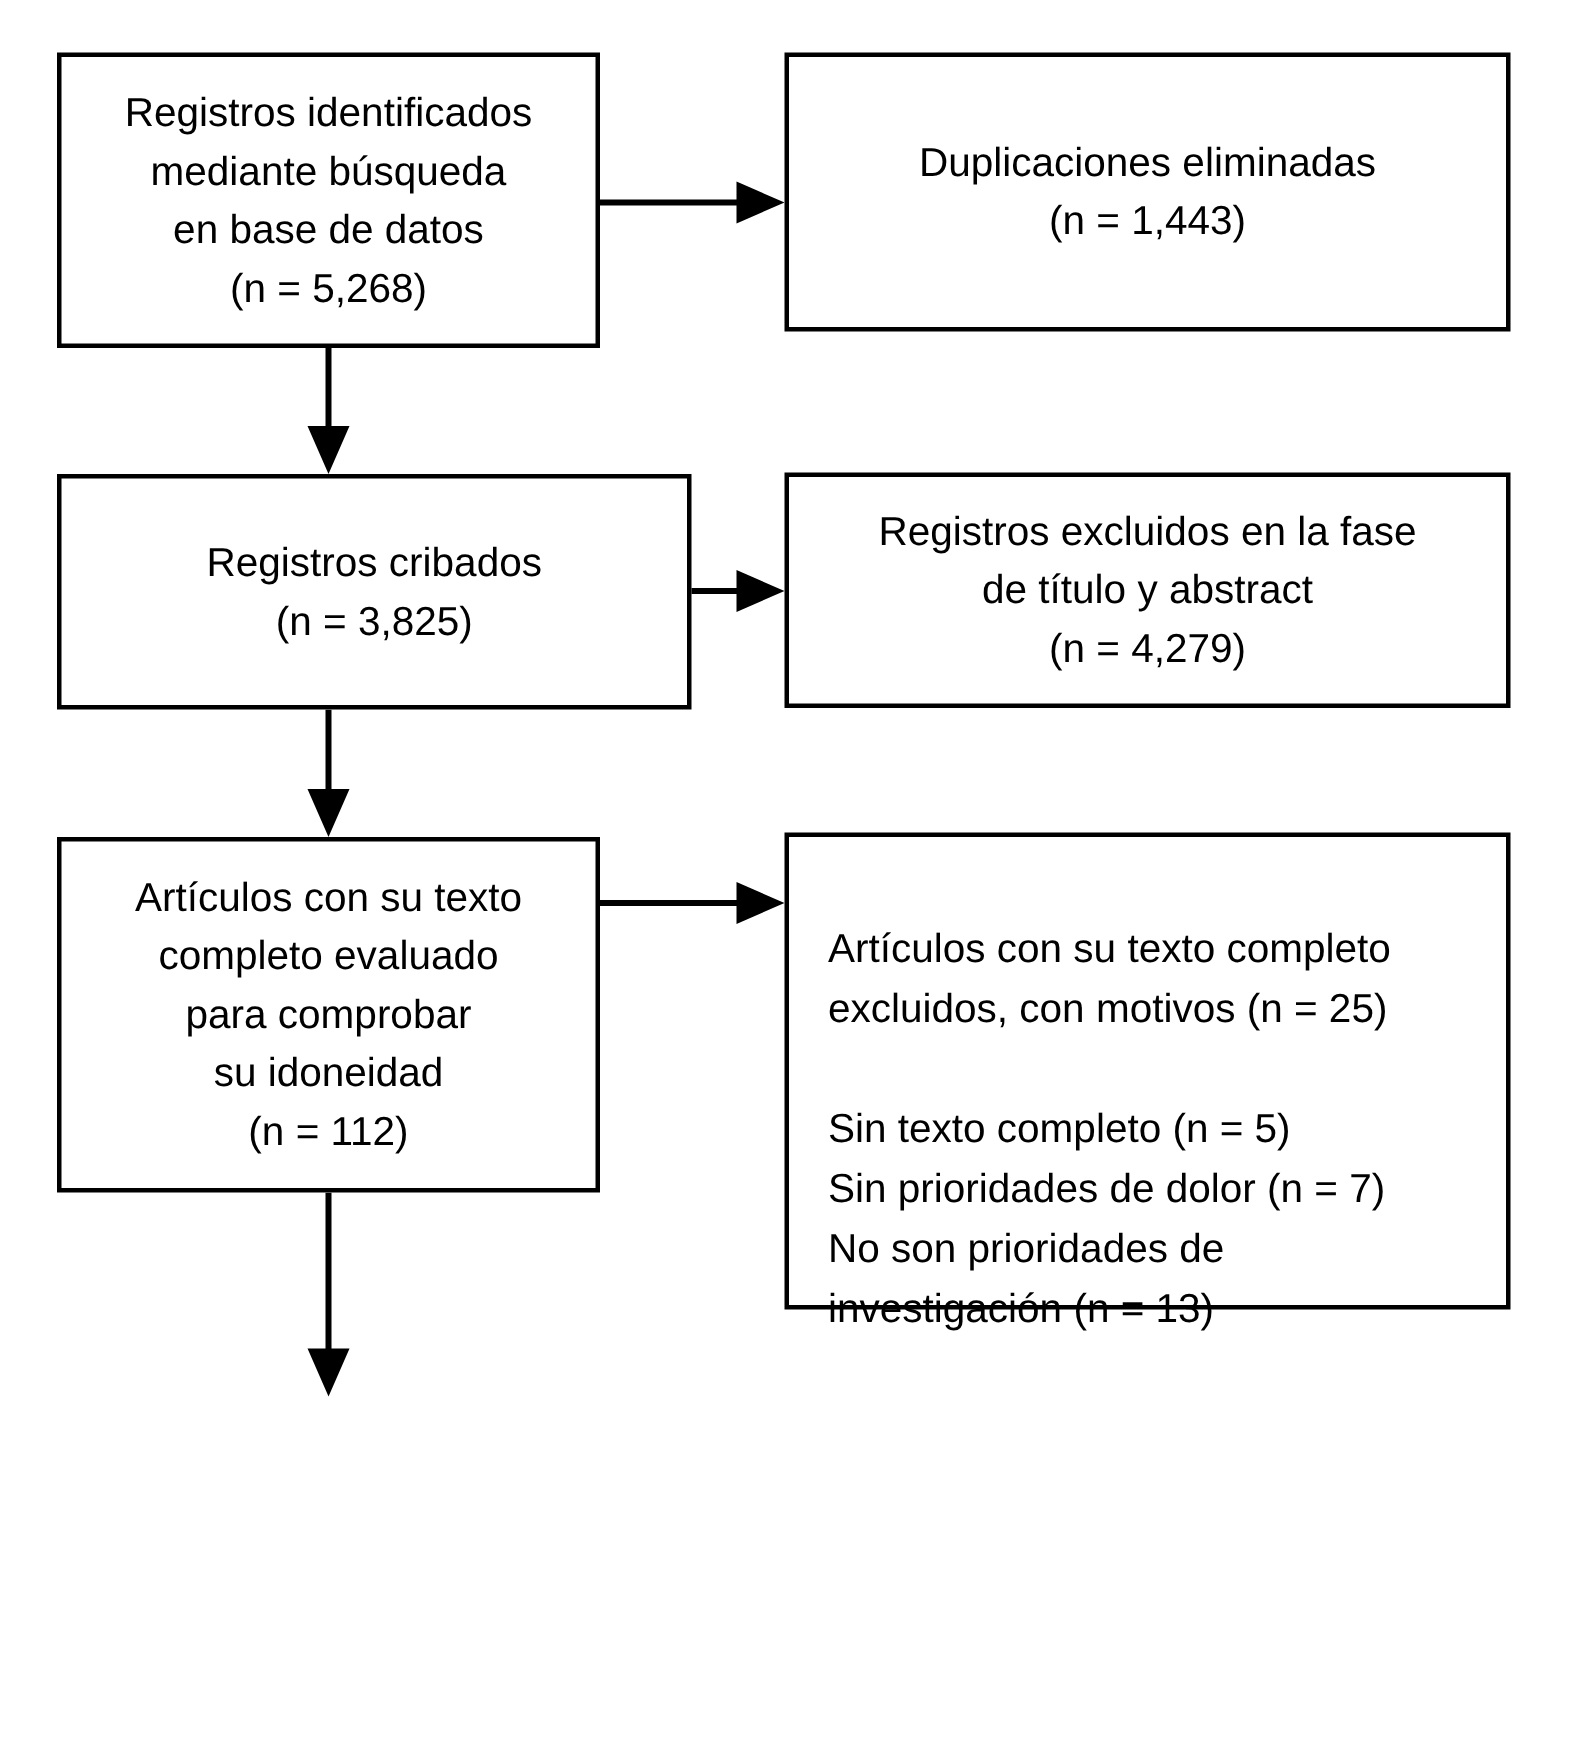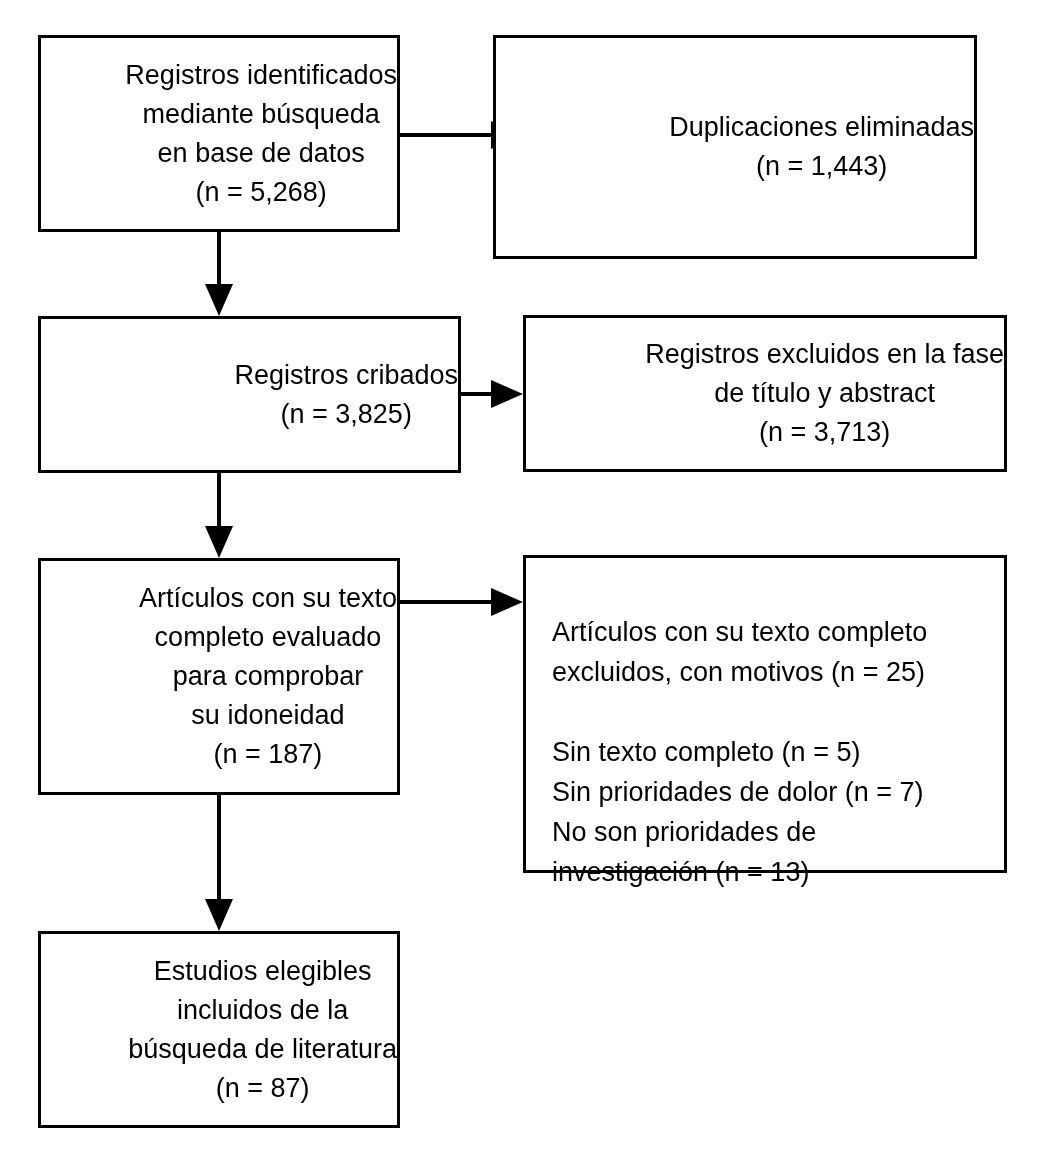--- a/index.html
+++ b/index.html
@@ -31,35 +31,35 @@
     fill: #000000;
     stroke: none;
   }
   .box {
     position: absolute;
     box-sizing: border-box;
     border: 3px solid #000000;
     background: #ffffff;
     display: flex;
     align-items: center;
-    justify-content: flex-end;
+    justify-content: center;
   }
   .box-text {
     font-size: 27px;
     line-height: 39px;
     white-space: pre-line;
     text-align: center;
   }
   
   .box-identified   { left: 38px;  top: 35px;  width: 362px; height: 197px; }
   .box-screened     { left: 38px;  top: 316px; width: 423px; height: 157px; }
   .box-fulltext     { left: 38px;  top: 558px; width: 362px; height: 237px; }
   .box-included     { left: 38px;  top: 931px; width: 362px; height: 197px; }
   
-  .box-duplicates   { left: 493px; top: 35px;  width: 484px; height: 224px; }
+  .box-duplicates   { left: 523px; top: 35px;  width: 484px; height: 186px; }
   .box-excluded-ta  { left: 523px; top: 315px; width: 484px; height: 157px; }
   .box-excluded-ft  { left: 523px; top: 555px; width: 484px; height: 318px;
                       align-items: flex-start; justify-content: flex-start;
                       padding: 22px 10px 10px 26px; }
   .box-excluded-ft .box-text {
     text-align: left;
     line-height: 40px;
     margin-top: 32px;
   }
 </style>
@@ -114,41 +114,35 @@
   </div>
 
   <div class="box box-screened">
     <div class="box-text">Registros cribados
 (n = 3,825)</div>
   </div>
 
   <div class="box box-excluded-ta">
     <div class="box-text">Registros excluidos en la fase
 de título y abstract
-(n = 3,713)</div>
+(n = 4,279)</div>
   </div>
 
   <div class="box box-fulltext">
     <div class="box-text">Artículos con su texto
 completo evaluado
 para comprobar
 su idoneidad
-(n = 187)</div>
+(n = 112)</div>
   </div>
 
   <div class="box box-excluded-ft">
     <div class="box-text">Artículos con su texto completo
 excluidos, con motivos (n = 25)
 
 Sin texto completo (n = 5)
 Sin prioridades de dolor (n = 7)
 No son prioridades de
 investigación (n = 13)</div>
   </div>
 
-  <div class="box box-included">
-    <div class="box-text">Estudios elegibles
-incluidos de la
-búsqueda de literatura
-(n = 87)</div>
-  </div>
 
 </div>
 
 </body></html>

